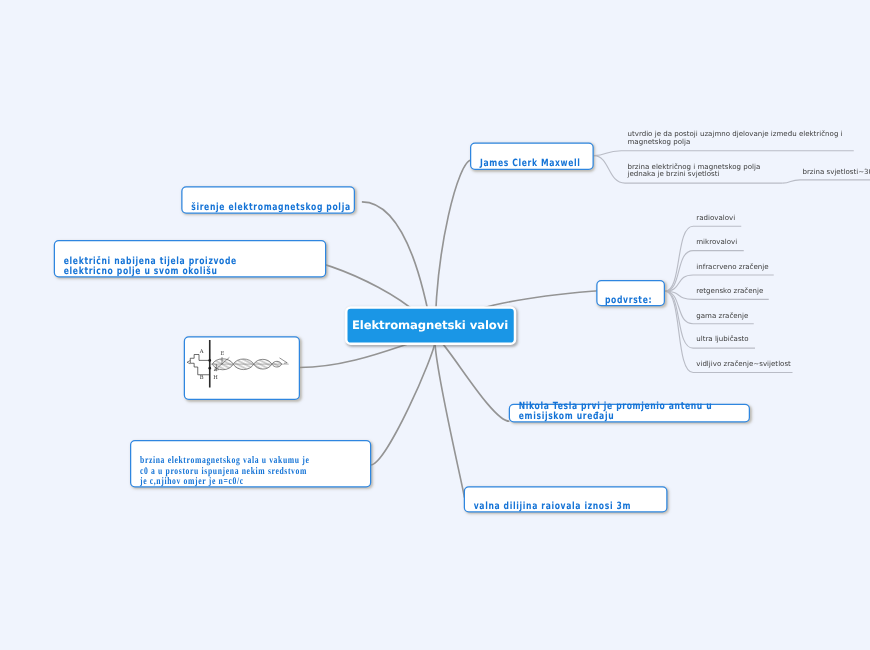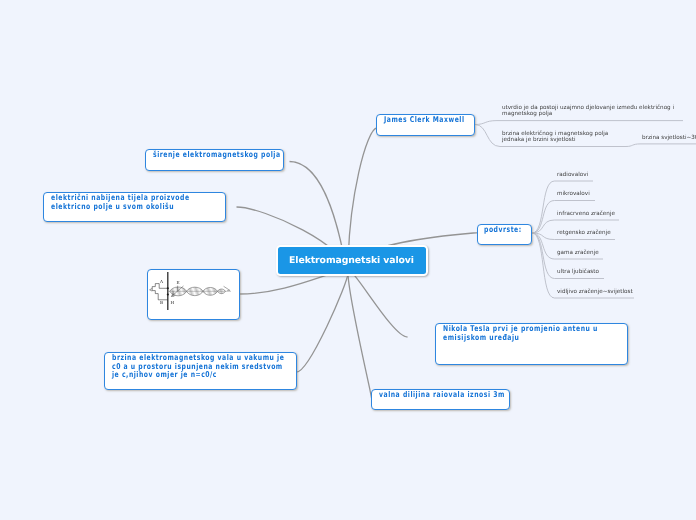--- a/index.html
+++ b/index.html
@@ -9,21 +9,21 @@
   .node{position:absolute;box-sizing:border-box;white-space:nowrap;}
 
   
   .central{background:#1a96e6;border:2px solid #ffffff;border-radius:4.5px;
            color:#ffffff;display:flex;align-items:center;justify-content:center;
            box-shadow:1px 1px 2px rgba(90,90,90,0.45);}
   .central .txt{font-weight:bold;font-size:9.3px;letter-spacing:-0.08px;}
 
   
   .boxnode{background:#ffffff;border:1.8px solid #2e86e0;border-radius:4px;
-           color:#1473d6;display:flex;align-items:flex-start;
+           color:#1473d6;display:flex;align-items:flex-end;
            box-shadow:1px 1px 2px rgba(150,140,120,0.55);}
   .boxnode .txt{font-weight:bold;font-size:8px;line-height:8.6px;letter-spacing:0.68px;
            display:inline-block;transform:scaleX(0.763);transform-origin:left center;
            margin-left:6.6px;position:relative;top:1px;}
 
   
   .imgnode{background:#ffffff;border:1.8px solid #2e86e0;border-radius:4px;
            box-shadow:1px 1px 2px rgba(150,140,120,0.55);overflow:hidden;color:#2b2b2b;}
 
   
@@ -54,52 +54,52 @@
     <path d="M532,233 C546,233 540,181 554.5,181 L593,181"></path>
     <path d="M532,233 C546,233 540,200.5 554.5,200.5 L595,200.5"></path>
     <path d="M532,233 C546,233 540,220 554.5,220 L619,220"></path>
     <path d="M532,233 C546,233 540,239.5 554.5,239.5 L615,239.5"></path>
     <path d="M532,233 C546,233 540,259 554.5,259 L603,259"></path>
     <path d="M532,233 C546,233 540,278.5 554.5,278.5 L604,278.5"></path>
     <path d="M532,233 C546,233 540,298 554.5,298 L634,298"></path>
   </g>
 </svg>
 
-<div class="node central" style="left:275.5px;top:245.4px;width:152px;height:30.2px;">
+<div class="node central" style="left:275.5px;top:245.4px;width:137px;height:30.2px;">
   <span class="txt">Elektromagnetski valovi</span>
 </div>
 
 <div class="node boxnode" style="left:376px;top:114px;width:99px;height:22px;">
   <span class="txt">James Clerk Maxwell</span>
 </div>
 
 <div class="node boxnode" style="left:145px;top:149px;width:139px;height:22px;">
   <span class="txt">širenje elektromagnetskog polja</span>
 </div>
 
-<div class="node boxnode" style="left:43px;top:192px;width:183px;height:30px;">
+<div class="node boxnode" style="left:43px;top:192px;width:218px;height:30px;">
   <span class="txt">
     <span>električni nabijena tijela proizvode</span><br>
     <span>elektricno polje u svom okolišu</span>
   </span>
 </div>
 
-<div class="node boxnode" style="left:104px;top:352px;width:193px;height:38px;">
+<div class="node boxnode" style="left:104px;top:352px;width:193px;height:38px;font-family:Liberation Serif, serif;">
   <span class="txt">
     <span>brzina elektromagnetskog vala u vakumu je</span><br>
     <span>c0 a u prostoru ispunjena nekim sredstvom</span><br>
     <span>je c,njihov omjer je n=c0/c</span>
   </span>
 </div>
 
-<div class="node boxnode" style="left:371px;top:389px;width:139px;height:21px;">
+<div class="node boxnode" style="left:371px;top:389px;width:163px;height:21px;">
   <span class="txt">valna dilijina raiovala iznosi 3m</span>
 </div>
 
-<div class="node boxnode" style="left:407px;top:323px;width:193px;height:42px;margin-left:28px;">
+<div class="node boxnode" style="left:407px;top:323px;width:193px;height:15px;">
   <span class="txt">
     <span>Nikola Tesla prvi je promjenio antenu u</span><br>
     <span>emisijskom uređaju</span>
   </span>
 </div>
 
 <div class="node boxnode" style="left:476.5px;top:224px;width:55px;height:20.5px;">
   <span class="txt">podvrste:</span>
 </div>
 

